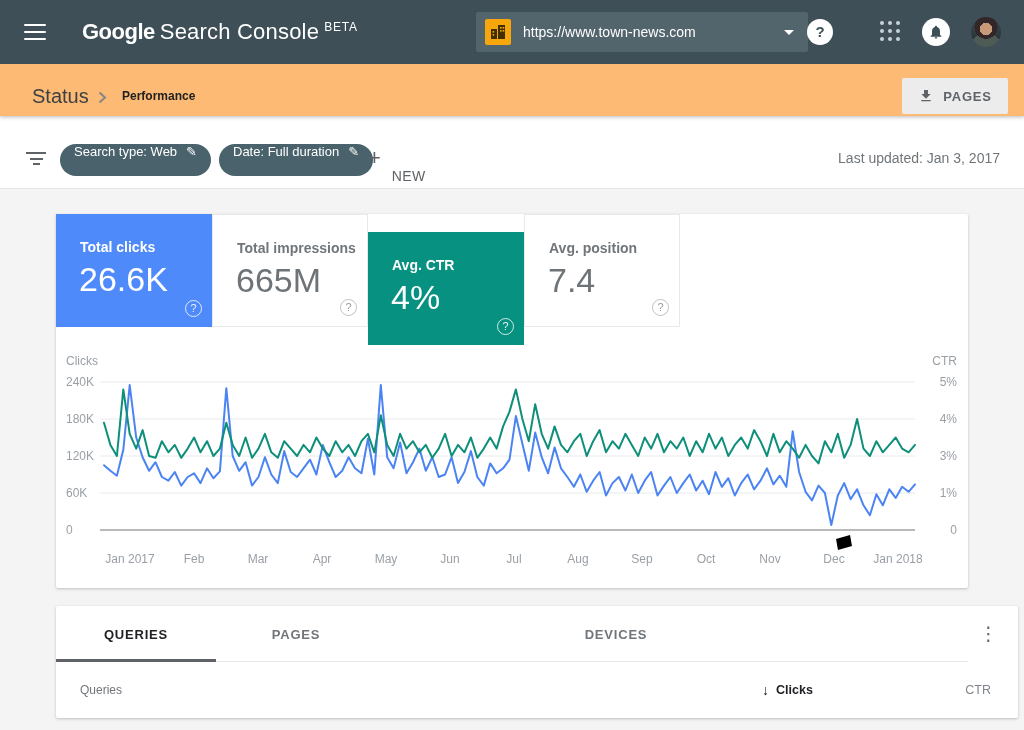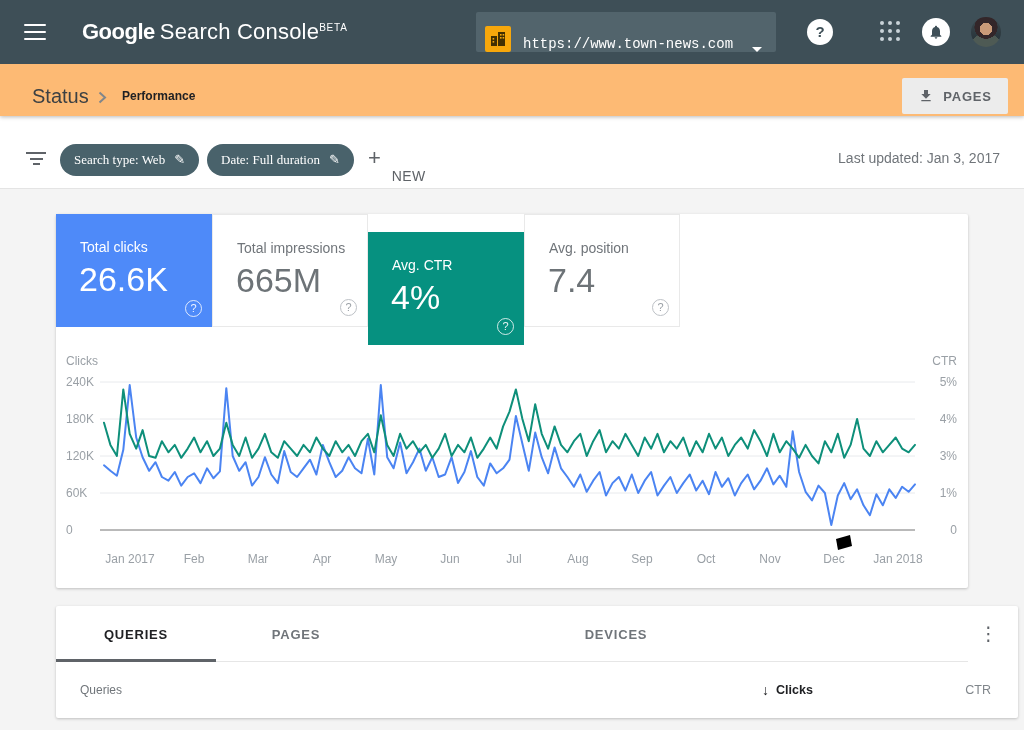--- a/index.html
+++ b/index.html
@@ -11,22 +11,22 @@
     overflow: hidden;
     -webkit-font-smoothing: antialiased;
   }
   
   .header { position:absolute; left:0; top:0; width:1024px; height:64px; background:#3e4f57; z-index:40; }
   .menu-btn { position:absolute; left:24px; top:24px; width:22px; height:16px; cursor:pointer; }
   .menu-btn i { display:block; height:2px; background:#fff; border-radius:1px; margin-bottom:5px; }
   .logo { position:absolute; left:82px; top:0; height:64px; line-height:64px; color:#fff; white-space:nowrap; }
   .logo .g { font-size:22px; font-weight:700; letter-spacing:-0.5px; }
   .logo .p { font-size:22px; font-weight:400; margin-left:5px; letter-spacing:0.2px; }
-  .logo .beta { font-size:10px; letter-spacing:0.8px; position:relative; top:-8px; }
-  .prop-select { position:absolute; left:476px; top:12px; width:300px; height:40px; background:#52646c; border-radius:2px; display:flex; align-items:flex-end; cursor:pointer;font-family:Liberation Mono, monospace; }
+  .logo .beta { font-size:12px; letter-spacing:0.8px; position:relative; top:-8px; margin-left:5px; }
+  .prop-select { position:absolute; left:476px; top:12px; width:332px; height:40px; background:#52646c; border-radius:2px; display:flex; align-items:center; cursor:pointer; }
   .prop-icon { width:26px; height:26px; margin-left:9px; background:#f7a70b; border-radius:2px; display:flex; align-items:center; justify-content:center; }
   .prop-url { margin-left:12px; color:#fff; font-size:14px; }
   .prop-caret { position:absolute; right:14px; width:0; height:0; border-left:5px solid transparent; border-right:5px solid transparent; border-top:5px solid #fff; }
   .help-btn { position:absolute; left:807px; top:19px; width:26px; height:26px; border-radius:50%; background:#fff; color:#3e4f57; font-size:15px; font-weight:700; text-align:center; line-height:26px; cursor:pointer; }
   .apps-btn { position:absolute; left:880px; top:21px; width:22px; height:22px; display:grid; grid-template-columns:repeat(3,4px); grid-template-rows:repeat(3,4px); gap:4px; cursor:pointer; }
   .apps-btn i { width:4px; height:4px; border-radius:50%; background:#c9d3d8; }
   .bell-btn { position:absolute; left:922px; top:18px; width:28px; height:28px; border-radius:50%; background:#fff; display:flex; align-items:center; justify-content:center; cursor:pointer; }
   .avatar { position:absolute; left:971px; top:17px; width:30px; height:30px; border-radius:50%; cursor:pointer;
     background:
       radial-gradient(circle at 50% 40%, #c99a78 0%, #c99a78 26%, rgba(0,0,0,0) 27%),
@@ -39,37 +39,37 @@
   .crumb-status { position:absolute; left:32px; top:0; line-height:64px; font-size:20px; color:#3c4043; cursor:pointer; }
   .crumb-chevron { position:absolute; left:98px; top:26px; }
   .crumb-perf { position:absolute; left:122px; top:0; line-height:64px; font-size:12px; font-weight:700; color:#202124; }
   .export-btn { position:absolute; right:16px; top:14px; width:106px; height:36px; background:#ececec; border-radius:2px; display:flex; align-items:center; justify-content:center; gap:9px; color:#5f6368; font-size:13px; font-weight:700; letter-spacing:0.8px; cursor:pointer; }
   
   .filter-bar { position:absolute; left:0; top:128px; width:1024px; height:61px; background:#fff; border-bottom:1px solid #e4e4e4; z-index:20; }
   .filter-icon { position:absolute; left:26px; top:152px; width:20px; height:14px; cursor:pointer; }
   .filter-icon i { display:block; height:2px; background:#5f6368; margin:0 auto 3.5px auto; }
   .filter-icon i:nth-child(1){ width:20px; } .filter-icon i:nth-child(2){ width:13px; } .filter-icon i:nth-child(3){ width:7px; }
   .chips { position:absolute; left:60px; top:144px; display:flex; gap:8px; }
-  .chip { height:32px; background:#49626b; border-radius:16px; color:#fff; font-size:13px; display:flex; align-items:center; padding:0 14px; gap:9px; cursor:pointer;font-family:Liberation Serif, serif; }
+  .chip { height:32px; background:#49626b; border-radius:16px; color:#fff; font-size:13px; display:flex; align-items:flex-start; padding:0 14px; gap:9px; cursor:pointer; }
   .chip .pencil { font-size:13px; }
   .new-btn { position:absolute; left:368px; top:128px; height:61px; display:flex; align-items:center; gap:11px; color:#5f6368; cursor:pointer; }
   .new-btn .plus { font-size:22px; font-weight:400; margin-top:-2px; }
   .new-btn .lbl { font-size:14px; letter-spacing:0.3px;margin-top:35px; }
   .last-updated { position:absolute; right:24px; top:128px; line-height:61px; font-size:14px; color:#70757a; }
   
   .content-bg { position:absolute; left:0; top:189px; width:1024px; height:541px; background:#f4f4f4; z-index:1; }
   .card { position:absolute; background:#fff; border-radius:2px; box-shadow:0 1px 3px rgba(0,0,0,0.22); z-index:5; }
   .chart-card { left:56px; top:214px; width:912px; height:374px; }
   
   .tiles { display:flex; height:113px; }
   .tile { width:156px; height:113px; position:relative; flex:none; cursor:pointer; }
   .tile--blue { background:#4e8af9; }
   .tile--teal { background:#069180;margin-top:18px; }
   .tile--plain { background:#fff; border:1px solid #e9e9e9; }
-  .tile-label { position:absolute; left:24px; top:25px; font-size:14px; color:#fff; white-space:nowrap; }
+  .tile-label { position:absolute; left:24px; top:25px; font-size:14px; color:#fff; white-space:nowrap;font-weight:bold; }
   .tile--plain .tile-label { color:#70757a; }
   .tile-value { position:absolute; left:23px; top:46px; font-size:34px; color:#fff; }
   .tile--plain .tile-value { color:#6d7377; }
   .tile-q { position:absolute; right:10px; bottom:10px; width:17px; height:17px; border-radius:50%; font-size:11px; text-align:center; line-height:14px; border:1.5px solid rgba(255,255,255,0.8); color:rgba(255,255,255,0.9); cursor:pointer; }
   .tile--plain .tile-q { border-color:#bdc1c6; color:#9aa0a6; }
   .chart-svg { position:absolute; left:0; top:113px; }
   .chart-svg text { font-family:"Liberation Sans","DejaVu Sans",sans-serif; font-size:12px; fill:#9aa0a6; }
   
   .table-card { left:56px; top:606px; width:962px; height:112px; overflow:hidden; }
   .tab-row { position:relative; height:56px; }

